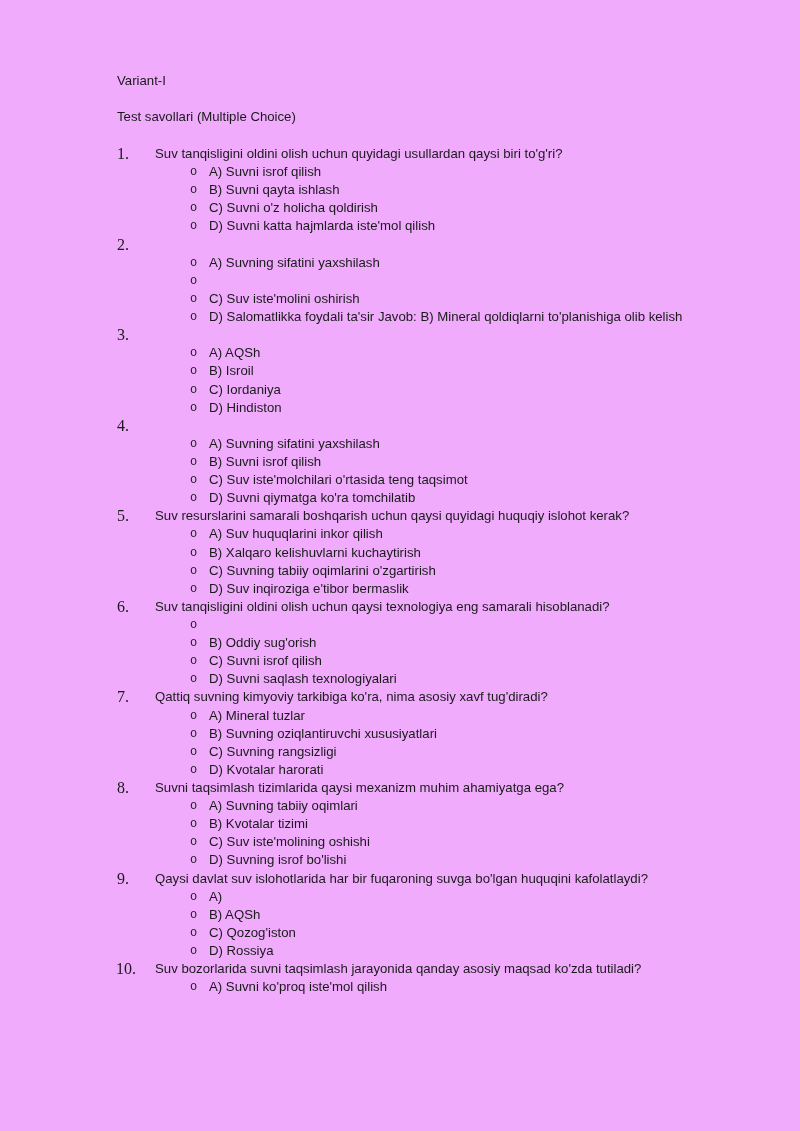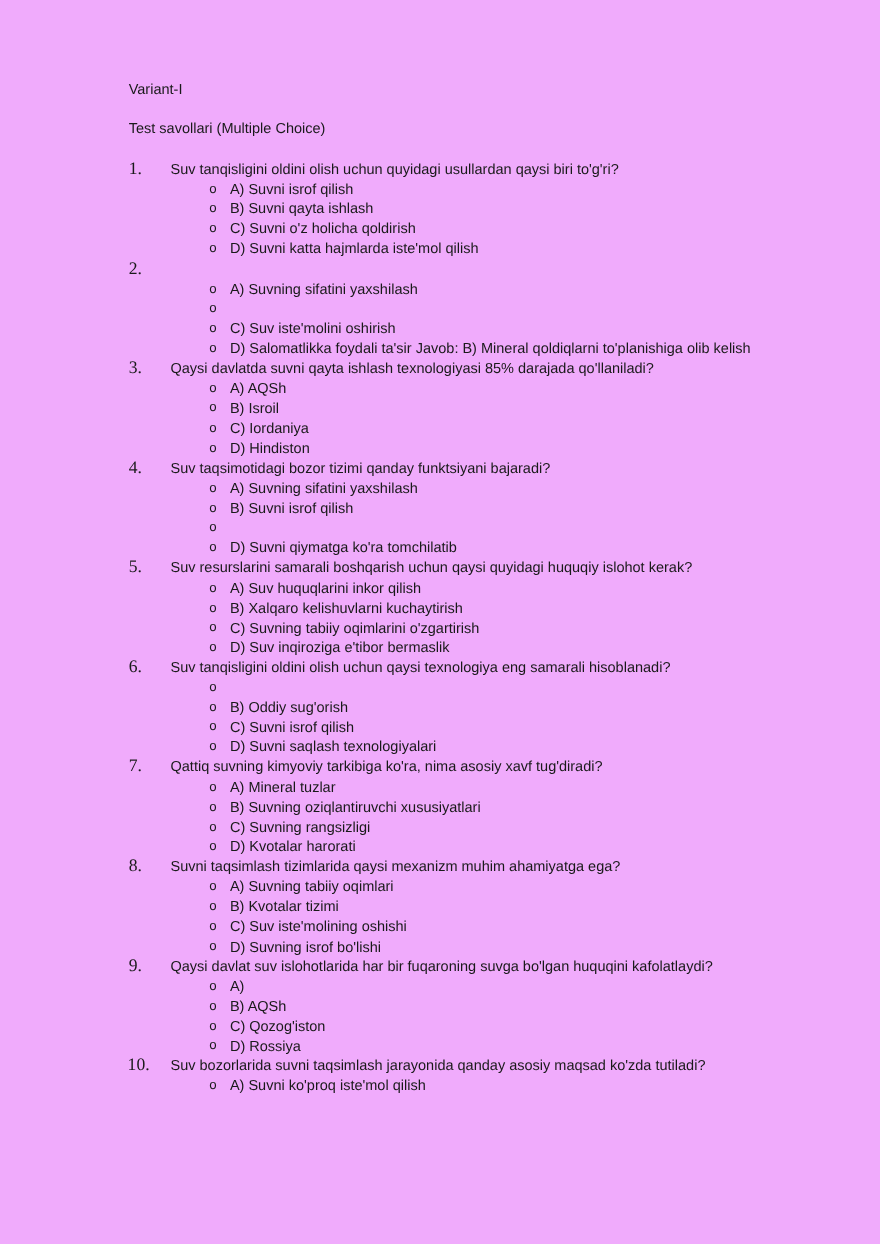--- a/index.html
+++ b/index.html
@@ -105,34 +105,34 @@
         <li class="qitem">
           <div class="qline"><span class="qnum">2.</span></div>
           <ul class="olist">
             <li class="oitem"><span class="obullet">o</span><span>A) Suvning sifatini yaxshilash</span></li>
             <li class="oitem"><span class="obullet">o</span></li>
             <li class="oitem"><span class="obullet">o</span><span>C) Suv iste'molini oshirish</span></li>
             <li class="oitem"><span class="obullet">o</span><span>D) Salomatlikka foydali ta'sir Javob: B) Mineral qoldiqlarni to'planishiga olib kelish</span></li>
           </ul>
         </li>
         <li class="qitem">
-          <div class="qline"><span class="qnum">3.</span><span>Qaysi davlatda suvni qayta ishlash texnologiyasi 85% darajada qo'llaniladi?</span></div>
+          <div class="qline"><span class="qnum">3.</span></div>
           <ul class="olist">
             <li class="oitem"><span class="obullet">o</span><span>A) AQSh</span></li>
             <li class="oitem"><span class="obullet">o</span><span>B) Isroil</span></li>
             <li class="oitem"><span class="obullet">o</span><span>C) Iordaniya</span></li>
             <li class="oitem"><span class="obullet">o</span><span>D) Hindiston</span></li>
           </ul>
         </li>
         <li class="qitem">
-          <div class="qline"><span class="qnum">4.</span><span>Suv taqsimotidagi bozor tizimi qanday funktsiyani bajaradi?</span></div>
+          <div class="qline"><span class="qnum">4.</span></div>
           <ul class="olist">
             <li class="oitem"><span class="obullet">o</span><span>A) Suvning sifatini yaxshilash</span></li>
             <li class="oitem"><span class="obullet">o</span><span>B) Suvni isrof qilish</span></li>
-            <li class="oitem"><span class="obullet">o</span></li>
+            <li class="oitem"><span class="obullet">o</span><span>C) Suv iste'molchilari o'rtasida teng taqsimot</span></li>
             <li class="oitem"><span class="obullet">o</span><span>D) Suvni qiymatga ko'ra tomchilatib</span></li>
           </ul>
         </li>
         <li class="qitem">
           <div class="qline"><span class="qnum">5.</span><span>Suv resurslarini samarali boshqarish uchun qaysi quyidagi huquqiy islohot kerak?</span></div>
           <ul class="olist">
             <li class="oitem"><span class="obullet">o</span><span>A) Suv huquqlarini inkor qilish</span></li>
             <li class="oitem"><span class="obullet">o</span><span>B) Xalqaro kelishuvlarni kuchaytirish</span></li>
             <li class="oitem"><span class="obullet">o</span><span>C) Suvning tabiiy oqimlarini o'zgartirish</span></li>
             <li class="oitem"><span class="obullet">o</span><span>D) Suv inqiroziga e'tibor bermaslik</span></li>

